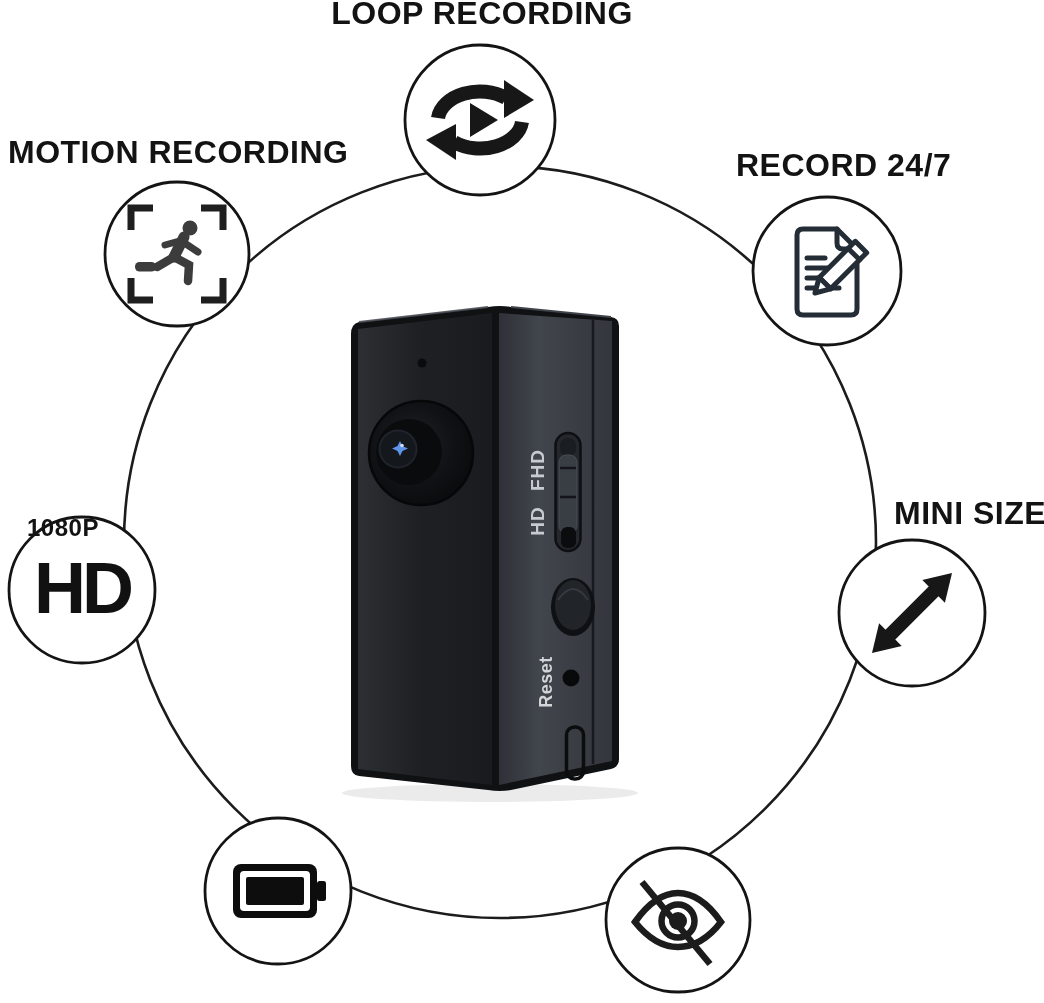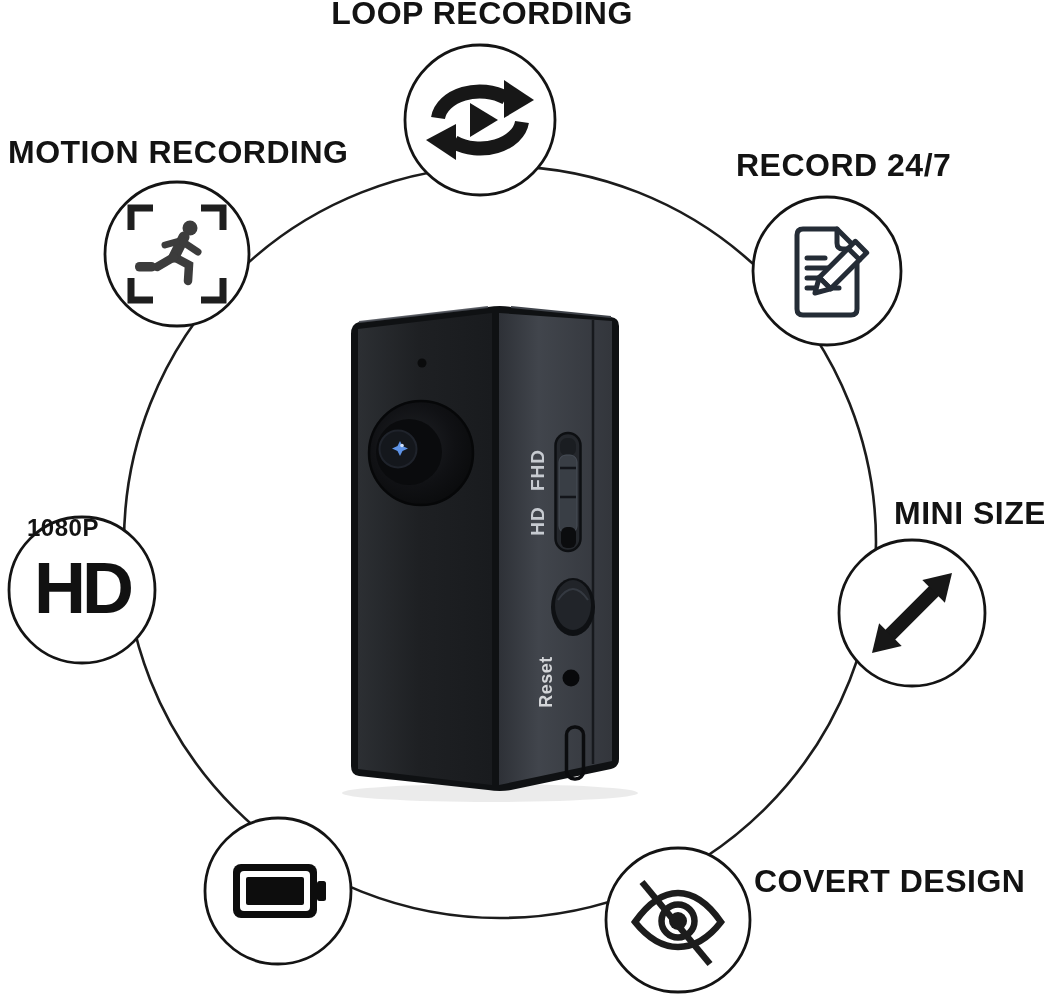--- a/index.html
+++ b/index.html
@@ -178,15 +178,14 @@
 
   <div class="feature-label" style="left:736px;top:149px;">RECORD 24/7</div>
 
   <div class="feature-label" style="left:27px;top:472px;font-size:24px;margin-top:40px;">1080P</div>
 
   <div class="hd-badge">HD</div>
 
   <div class="feature-label" style="left:894px;top:497px;">MINI SIZE</div>
 
 
-  <div class="feature-label" style="left:754px;top:865px;">COVERT DESIGN</div>
 
 </div>
 
 </body></html>

